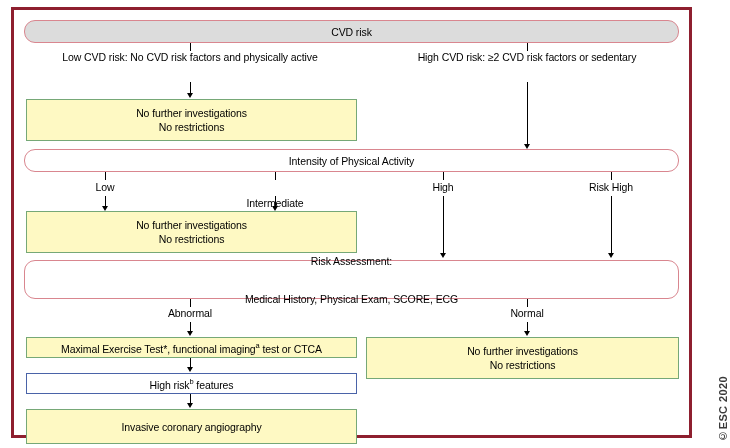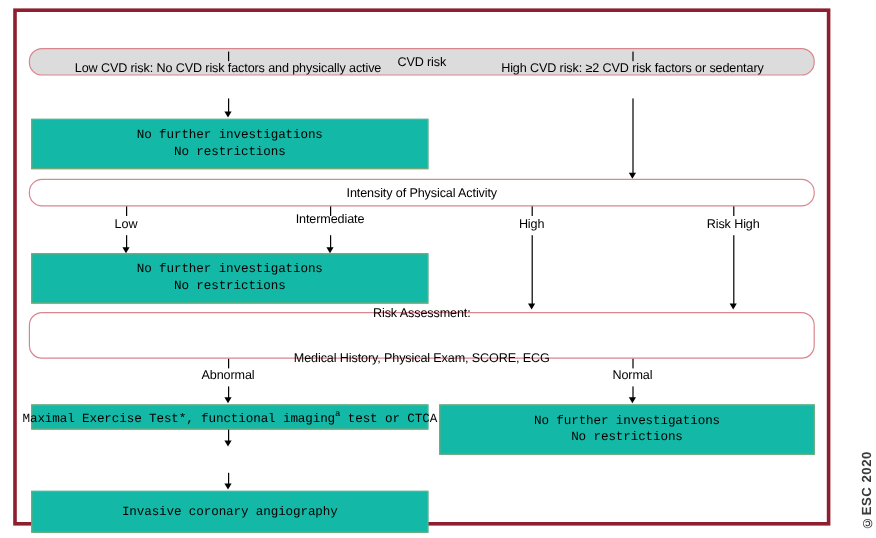--- a/index.html
+++ b/index.html
@@ -41,29 +41,27 @@
     font-size: 10.5px;
     line-height: 14px;
     letter-spacing: -0.1px;
   }
   .pill {
     border: 1.6px solid #d9868f;
     border-radius: 11px;
   }
   .pill-grey {
     background: #dcdcdc;
-    margin-top: 20px;
   }
   .pill-white {
     background: #ffffff;
   }
   .rect-green {
     border: 1.3px solid #76a877;
-    background: #14b8a6;
-    font-family: Liberation Mono, monospace;
+    background: #fef9c3;
   }
   .rect-blue {
     border: 1.3px solid #4a63a8;
     background: #ffffff;
   }
   .node .line { display: block; white-space: nowrap; }
 
   
   .label {
     position: absolute;
@@ -142,21 +140,21 @@
   <div class="node pill pill-white" style="left:24px; top:149px; width:655px; height:23px;">
     <span class="line">Intensity of Physical Activity</span>
   </div>
 
   <div class="vline" style="left:105px; top:172px; height:8px;"></div>
   <div class="vline" style="left:275px; top:172px; height:8px;"></div>
   <div class="vline" style="left:443px; top:172px; height:8px;"></div>
   <div class="vline" style="left:611px; top:172px; height:8px;"></div>
 
   <div class="label center" style="left:105px; top:180px;">Low</div>
-  <div class="label center" style="left:275px; top:176px;">Intermediate</div>
+  <div class="label center" style="left:275px; top:196px;">Intermediate</div>
   <div class="label center" style="left:443px; top:180px;">High</div>
   <div class="label center" style="left:611px; top:180px;">Risk High</div>
 
   <div class="vline" style="left:105px; top:196px; height:12px;"></div>
   <div class="arrowhead" style="left:101.5px; top:206px;"></div>
   <div class="vline" style="left:275px; top:196px; height:12px;"></div>
   <div class="arrowhead" style="left:271.5px; top:206px;"></div>
 
   <div class="vline" style="left:443px; top:196px; height:60px;"></div>
   <div class="arrowhead" style="left:439.5px; top:253px;"></div>
@@ -189,20 +187,23 @@
   </div>
 
   <div class="node rect-green" style="left:366px; top:337px; width:313px; height:42px;">
     <span class="line">No further investigations</span>
     <span class="line">No restrictions</span>
   </div>
 
   <div class="vline" style="left:190px; top:358px; height:12px;"></div>
   <div class="arrowhead" style="left:186.5px; top:367px;"></div>
 
+  <div class="node rect-blue" style="left:26px; top:373px; width:331px; height:21px;">
+    <span class="line"><span>High risk</span><sup>b</sup><span> features</span></span>
+  </div>
 
   <div class="vline" style="left:190px; top:394px; height:12px;"></div>
   <div class="arrowhead" style="left:186.5px; top:403px;"></div>
 
   <div class="node rect-green" style="left:26px; top:409px; width:331px; height:35px;">
     <span class="line">Invasive coronary angiography</span>
   </div>
 
   <div id="copyright">©ESC 2020</div>
 

